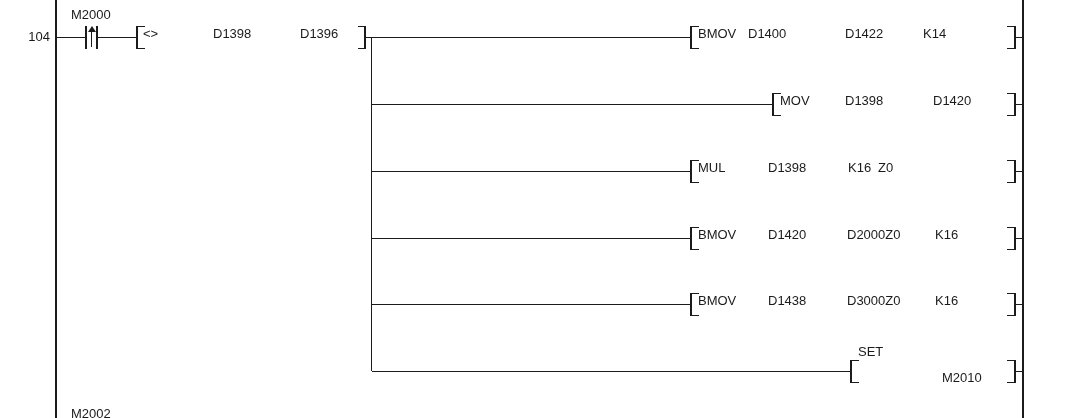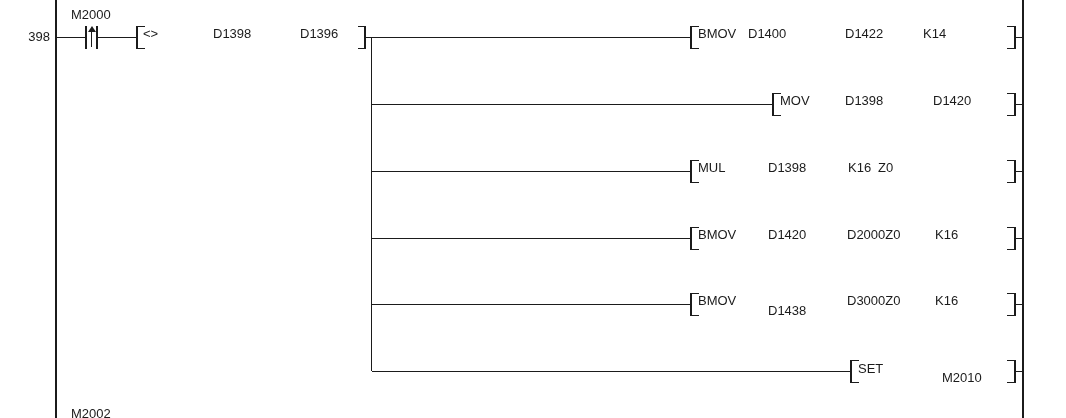--- a/index.html
+++ b/index.html
@@ -14,21 +14,21 @@
   .grp{position:absolute;left:0;top:0;width:0;height:0;}
 </style>
 </head>
 <body>
 
 <div class="canvas">
 
   <i class="v w2" style="left:55px;top:0;height:418px"></i>
   <i class="v w2" style="left:1022px;top:0;height:418px"></i>
 
-  <span class="lbl" style="left:18px;top:30px;width:32px;text-align:right">398</span>
+  <span class="lbl" style="left:18px;top:30px;width:32px;text-align:right">104</span>
 
   <i class="h" style="left:57px;top:37px;width:28px"></i>
 
   <div class="grp">
     <span class="lbl" style="left:71px;top:8px">M2000</span>
     <i class="v w2" style="left:85px;top:26px;height:23px"></i>
     <i class="v w2" style="left:96px;top:26px;height:23px"></i>
     <i class="tri" style="left:88px;top:26px"></i>
     <i class="v" style="left:91px;top:31px;height:16px"></i>
   </div>
@@ -110,34 +110,34 @@
     <i class="h" style="left:1007px;top:249px;width:7px"></i>
     <i class="v w2" style="left:1014px;top:227px;height:23px"></i>
     <i class="h" style="left:1016px;top:238px;width:6px"></i>
   </div>
 
   <div class="grp">
     <i class="v w2" style="left:690px;top:293px;height:23px"></i>
     <i class="h" style="left:692px;top:293px;width:7px"></i>
     <i class="h" style="left:692px;top:315px;width:7px"></i>
     <span class="lbl" style="left:698px;top:294px">BMOV</span>
-    <span class="lbl" style="left:768px;top:304px">D1438</span>
+    <span class="lbl" style="left:768px;top:294px">D1438</span>
     <span class="lbl" style="left:847px;top:294px">D3000Z0</span>
     <span class="lbl" style="left:935px;top:294px">K16</span>
     <i class="h" style="left:1007px;top:293px;width:7px"></i>
     <i class="h" style="left:1007px;top:315px;width:7px"></i>
     <i class="v w2" style="left:1014px;top:293px;height:23px"></i>
     <i class="h" style="left:1016px;top:304px;width:6px"></i>
   </div>
 
   <div class="grp">
     <i class="v w2" style="left:850px;top:360px;height:23px"></i>
     <i class="h" style="left:852px;top:360px;width:7px"></i>
     <i class="h" style="left:852px;top:382px;width:7px"></i>
-    <span class="lbl" style="left:858px;top:362px">SET</span>
+    <span class="lbl" style="left:858px;top:345px">SET</span>
     <span class="lbl" style="left:942px;top:371px">M2010</span>
     <i class="h" style="left:1007px;top:360px;width:7px"></i>
     <i class="h" style="left:1007px;top:382px;width:7px"></i>
     <i class="v w2" style="left:1014px;top:360px;height:23px"></i>
     <i class="h" style="left:1016px;top:371px;width:6px"></i>
   </div>
 
   <span class="lbl" style="left:71px;top:407px">M2002</span>
 
 </div>

